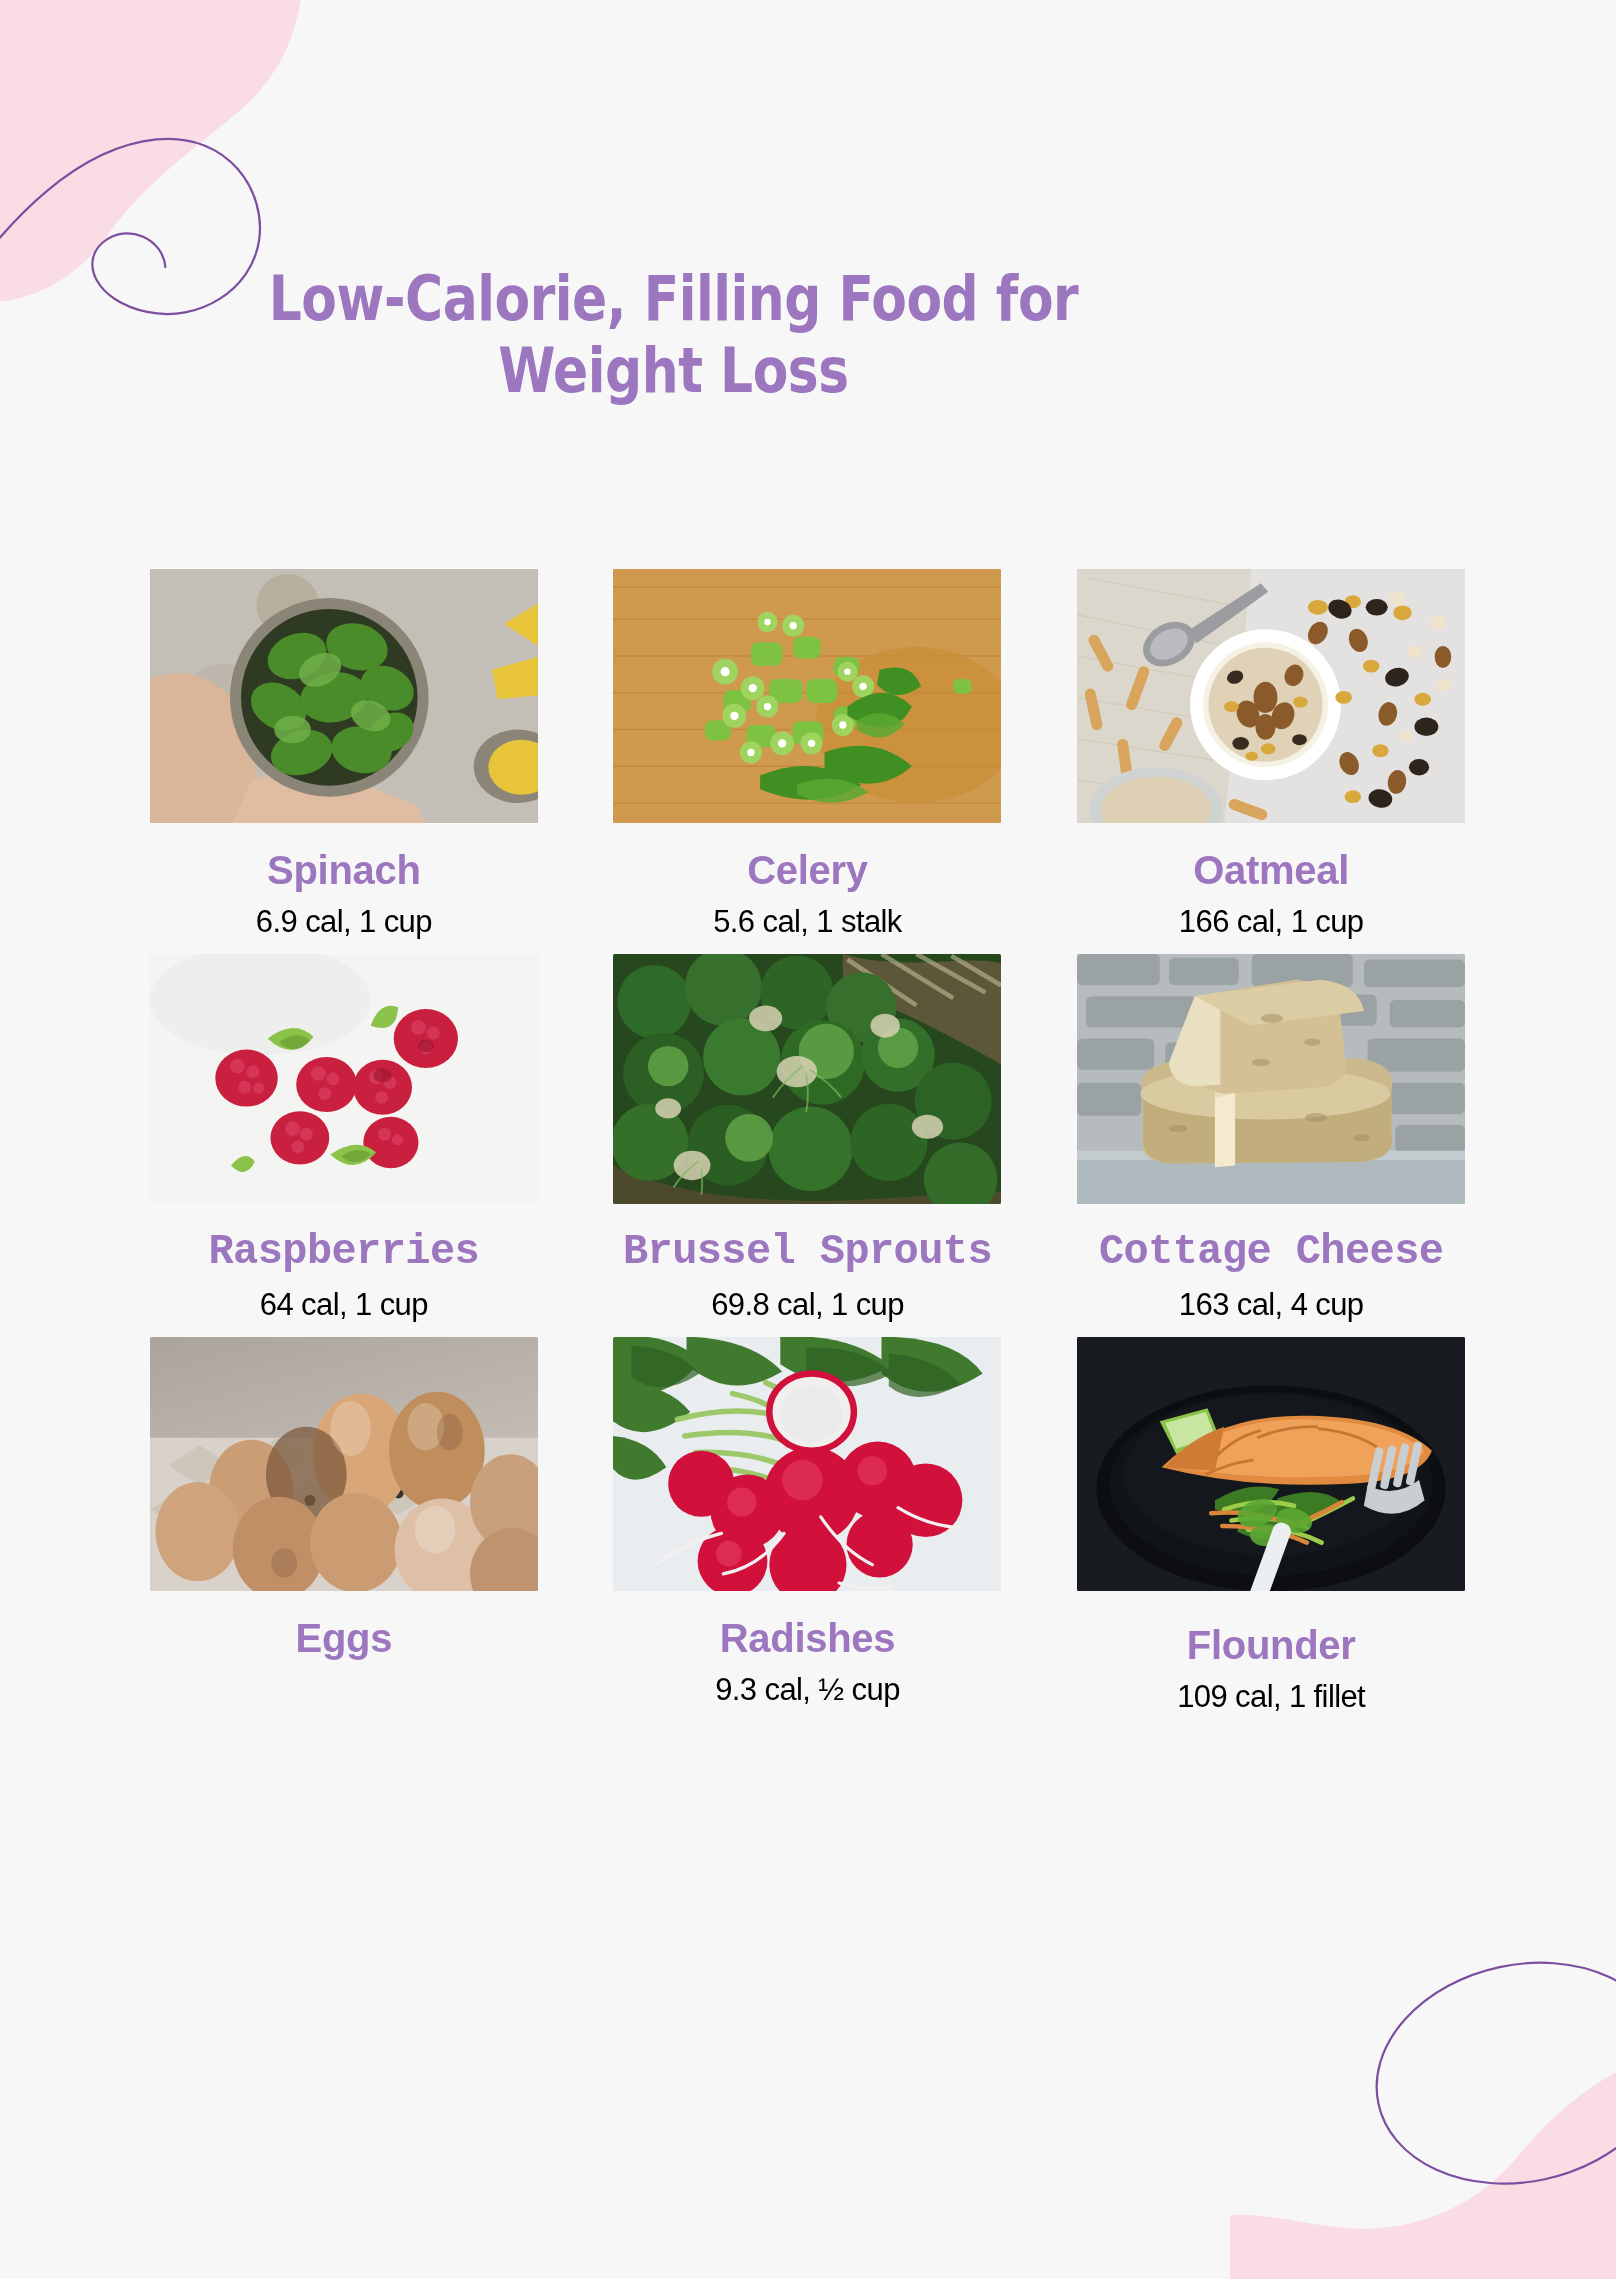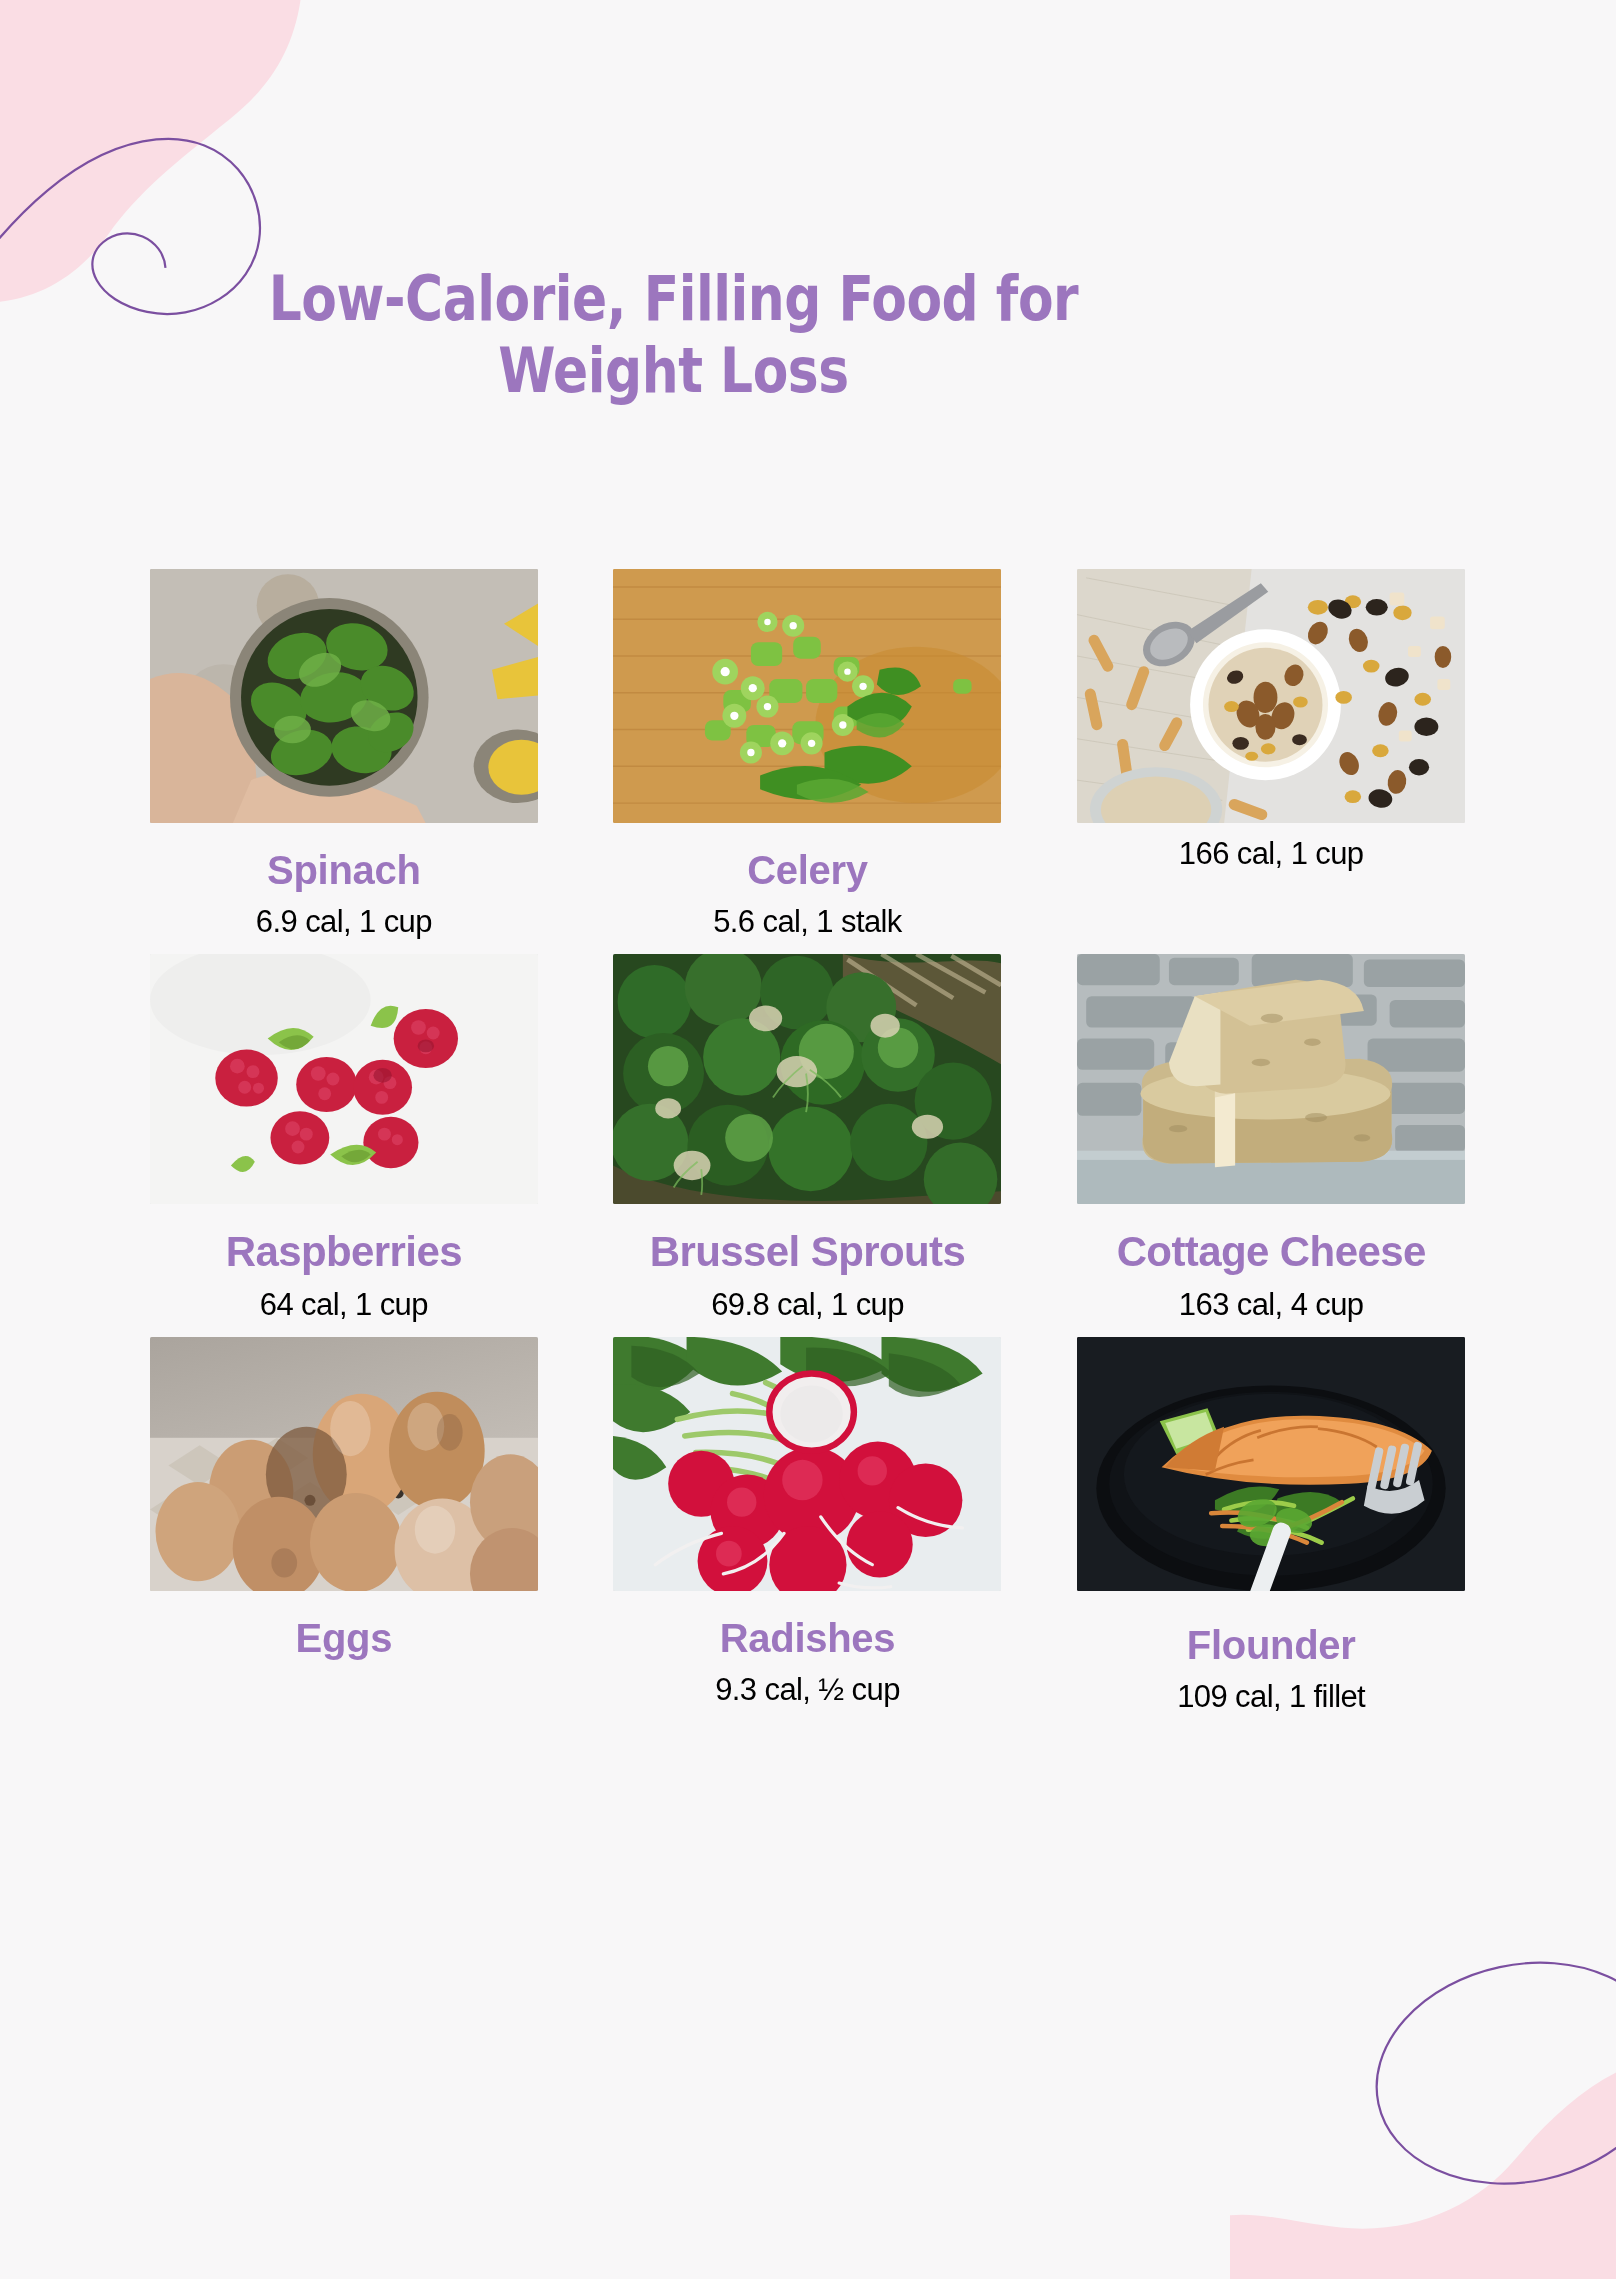--- a/index.html
+++ b/index.html
@@ -65,21 +65,21 @@
     margin-top:13px;
     color:#000000;
     font-size:31px;
     letter-spacing:-0.6px;
     font-weight:400;
   }
 
   
   .row1 .name { font-size:40px; letter-spacing:-0.3px; }
   .row2 .name { font-size:42px; letter-spacing:-0.6px;
-     font-family:Liberation Sans, sans-serif; }
+     font-family:Liberation Mono, monospace; }
   .row3 .name { font-size:40px; letter-spacing:-0.3px; }
 
   .r2-narrow {
     font-family:"DejaVu Sans Condensed","Liberation Sans Narrow","Liberation Sans", sans-serif;
   }
 
   
   .card-flounder .name, .card-flounder .desc { position:relative; top:7.3px; }
   .card-radishes .name, .card-radishes .desc { position:relative; top:0px; }
 </style>
@@ -295,20 +295,21 @@
           <rect x="340" y="26" width="16" height="14" rx="3"></rect>
           <rect x="384" y="52" width="16" height="14" rx="3"></rect>
           <rect x="360" y="84" width="14" height="12" rx="3"></rect>
           <rect x="392" y="120" width="14" height="12" rx="3"></rect>
           <rect x="350" y="176" width="14" height="12" rx="3"></rect>
         </g>
         <ellipse cx="86" cy="262" rx="72" ry="46" fill="#cfd3d2"></ellipse>
         <ellipse cx="86" cy="262" rx="60" ry="36" fill="#ddd0b4"></ellipse>
       </svg>
     </div>
+    <div class="name">Oatmeal</div>
     <div class="desc">166 cal, 1 cup</div>
   </div>
 
   <div class="card row2 r2 card-raspberries">
     <div class="photo">
       <svg viewBox="0 0 422 272" preserveAspectRatio="xMidYMid slice">
         <rect width="422" height="272" fill="#f2f2f1"></rect>
         <rect width="422" height="272" fill="#f4f4f3"></rect>
         <ellipse cx="120" cy="50" rx="120" ry="60" fill="#eeeeed"></ellipse>
         <g fill="#c9203f">

